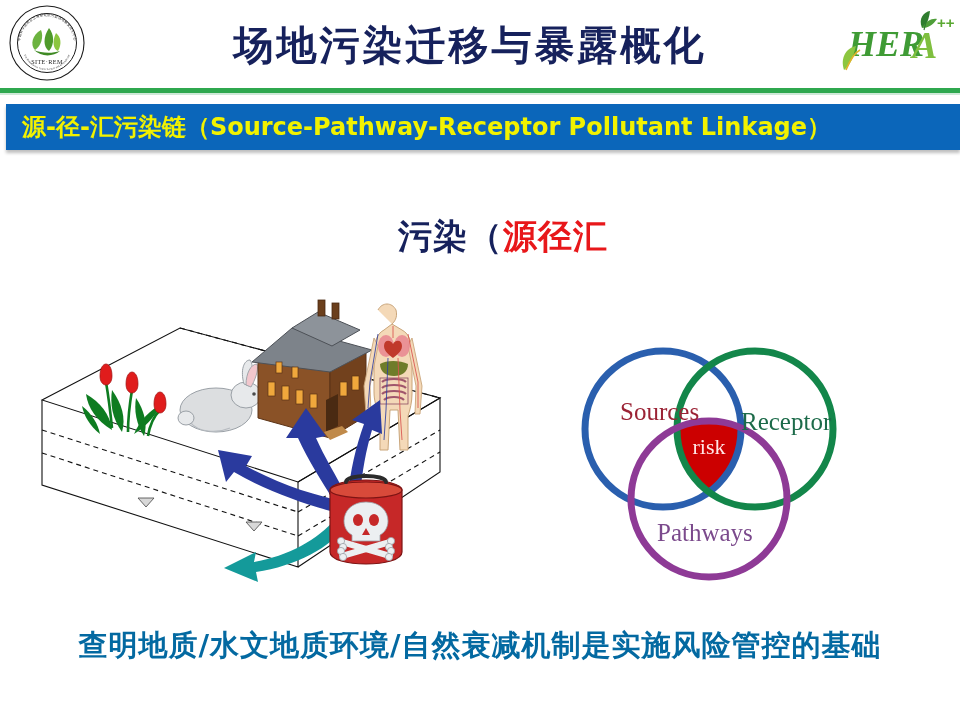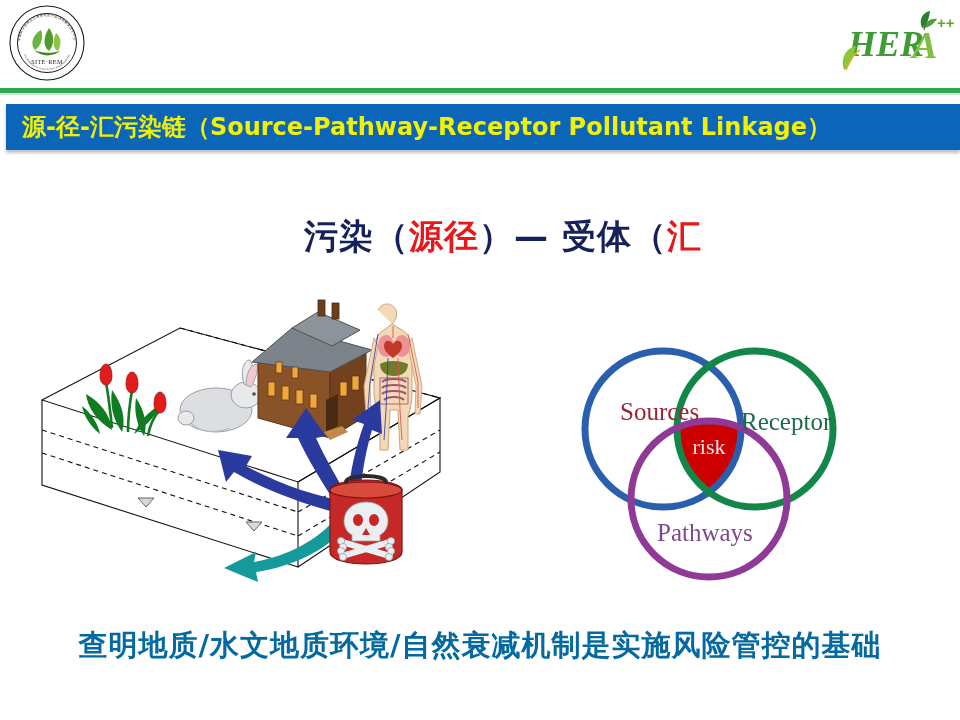--- a/index.html
+++ b/index.html
@@ -109,20 +109,21 @@
         </text>
 
         <path d="M33 26 C24 31 22 41 27 46 C33 42 36 33 33 26 Z" fill="#6cb33f"></path>
         <path d="M41 24 C35 33 35 43 41 47 C47 40 46 30 41 24 Z" fill="#4e9a2a"></path>
         <path d="M48 29 C44 37 45 45 50 47 C54 40 53 33 48 29 Z" fill="#8cc63f"></path>
         <path d="M26 46 C33 49 43 50 52 47 C45 53 33 53 26 46 Z" fill="#3f8a24"></path>
         <text x="39" y="60" text-anchor="middle" font-size="6.2" fill="#1b1b1b" font-family="'Liberation Serif',serif" letter-spacing="0.4">SITE·REM</text>
       </svg>
     </div>
 
+    <div class="slide-title">场地污染迁移与暴露概化</div>
 
     <div class="logo-hera">
       <svg width="118" height="70" viewBox="0 0 118 70" aria-hidden="true">
         <g font-family="'Liberation Serif',serif" font-style="italic" font-weight="bold">
           <text x="10" y="48" font-size="36" fill="#3f9b35">HER</text>
           <text x="74" y="50" font-size="38" fill="#7fbf3f">A</text>
         </g>
         <text x="99" y="20" font-size="15" fill="#5aa832" font-family="'Liberation Sans',sans-serif" font-weight="bold">++</text>
 
         <path d="M84 20 C80 10 86 4 92 3 C91 11 89 17 84 20 Z" fill="#2f7d2f"></path>
@@ -138,21 +139,20 @@
   <div class="green-rule"></div>
 
   <div class="banner">
     <div class="banner-text">源-径-汇污染链（Source-Pathway-Receptor  Pollutant Linkage）</div>
   </div>
 
   <div class="spr-line">
     <span>污染（</span>
       <span class="hl">源</span>
       <span class="hl">径</span>
-      <span>）— 受体（</span>
       <span class="hl">汇</span>
   </div>
 
   <div class="fig-left">
     <svg width="450" height="300" viewBox="0 0 450 300" aria-hidden="true">
 
       <g stroke="#111" fill="none" stroke-width="1.1">
 
         <path d="M12 110 L150 38 L410 108 L268 192 Z"></path>
 

